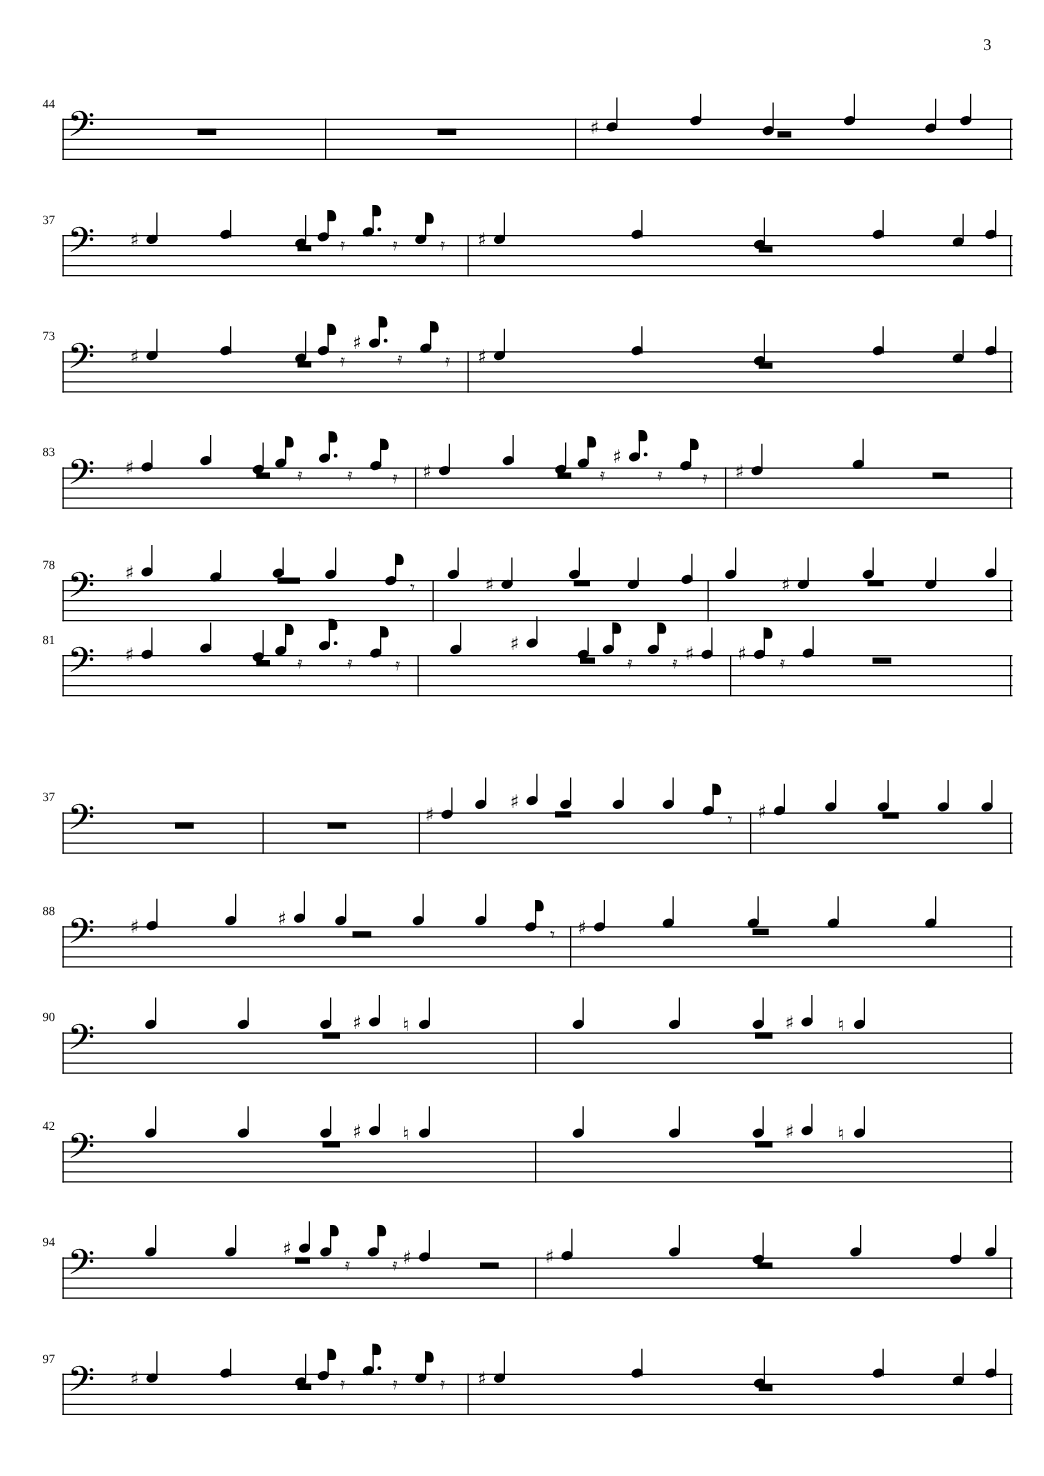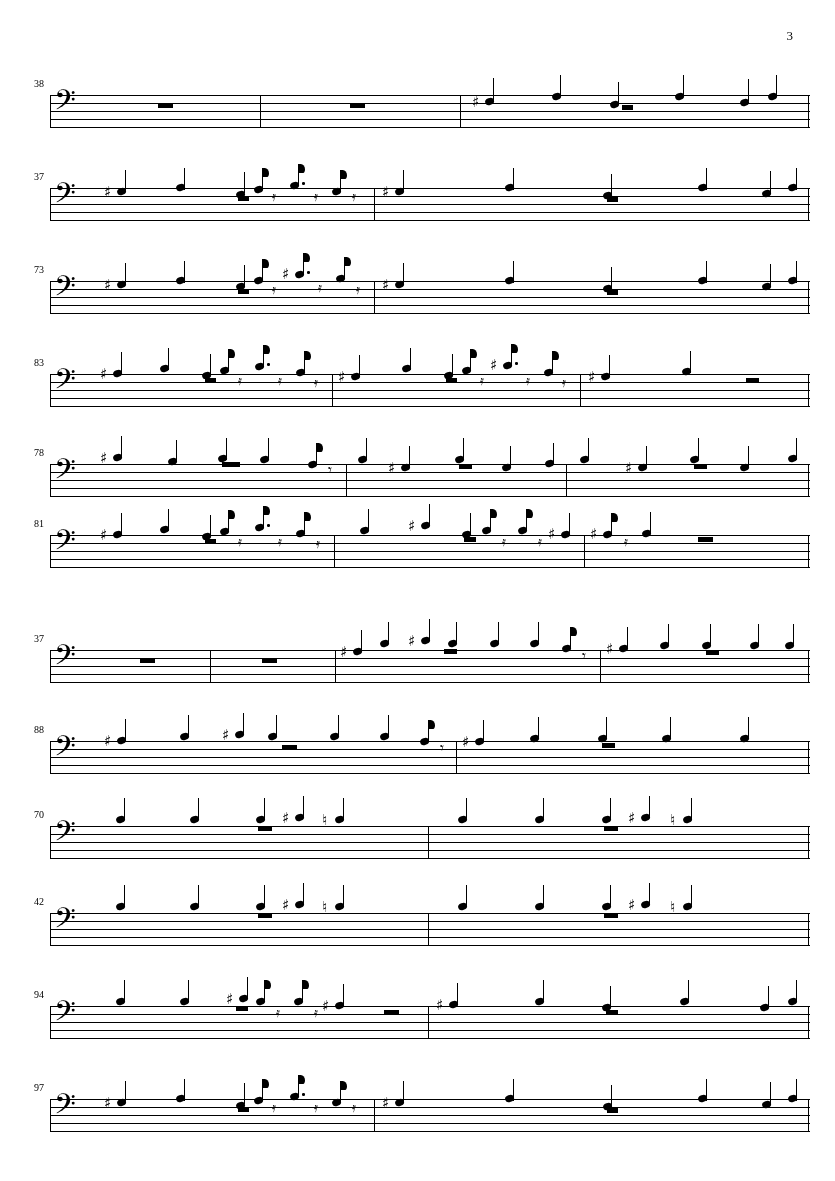--- a/index.html
+++ b/index.html
@@ -130,21 +130,21 @@
   }
 </style>
 </head>
 <body>
 
 <div class="page">
 
   <div class="page-number">3</div>
 
   <div class="system" style="top:95px;">
-    <div class="measure-num" style="left:-16px;">38</div>
+    <div class="measure-num" style="left:-16px;">44</div>
     <div class="staff">
       <div class="line l0"></div>
       <div class="line l1"></div>
       <div class="line l2"></div>
       <div class="line l3"></div>
       <div class="line l4"></div>
       <div class="barline" style="left:0px;"></div>
       <div class="clef">𝄢</div>
 
       <div class="rest-measure" style="left:108px; top:8px;"></div>
@@ -403,21 +403,21 @@
       <div class="stem" style="left:648px; top:-26px; height:22px;"></div>
       <div class="rest-measure" style="left:644px; top:0px; width:13px;"></div>
       <div class="note" style="left:690px; top:0px;"></div>
       <div class="stem" style="left:698px; top:-18px; height:22px;"></div>
       <div class="note" style="left:738px; top:-9px;"></div>
       <div class="stem" style="left:746px; top:-26px; height:22px;"></div>
       <div class="barline end" style="left:758px;"></div>
     </div>
   </div>
 
-  <div class="system" style="top:535px;">
+  <div class="system" style="top:524px;">
     <div class="measure-num" style="left:-16px;">81</div>
     <div class="staff">
       <div class="line l0"></div>
       <div class="line l1"></div>
       <div class="line l2"></div>
       <div class="line l3"></div>
       <div class="line l4"></div>
       <div class="barline" style="left:0px;"></div>
       <div class="clef">𝄢</div>
 
@@ -578,21 +578,21 @@
       <div class="rest-measure" style="left:552px; top:2px; width:13px;"></div>
       <div class="note" style="left:612px; top:-6px;"></div>
       <div class="stem" style="left:620px; top:-24px; height:22px;"></div>
       <div class="note" style="left:690px; top:-6px;"></div>
       <div class="stem" style="left:698px; top:-24px; height:22px;"></div>
       <div class="barline end" style="left:758px;"></div>
     </div>
   </div>
 
   <div class="system" style="top:826px;">
-    <div class="measure-num" style="left:-16px;">70</div>
+    <div class="measure-num" style="left:-16px;">90</div>
     <div class="staff">
       <div class="line l0"></div>
       <div class="line l1"></div>
       <div class="line l2"></div>
       <div class="line l3"></div>
       <div class="line l4"></div>
       <div class="barline" style="left:0px;"></div>
       <div class="clef">𝄢</div>
 
       <div class="note" style="left:66px; top:-10px;"></div>

